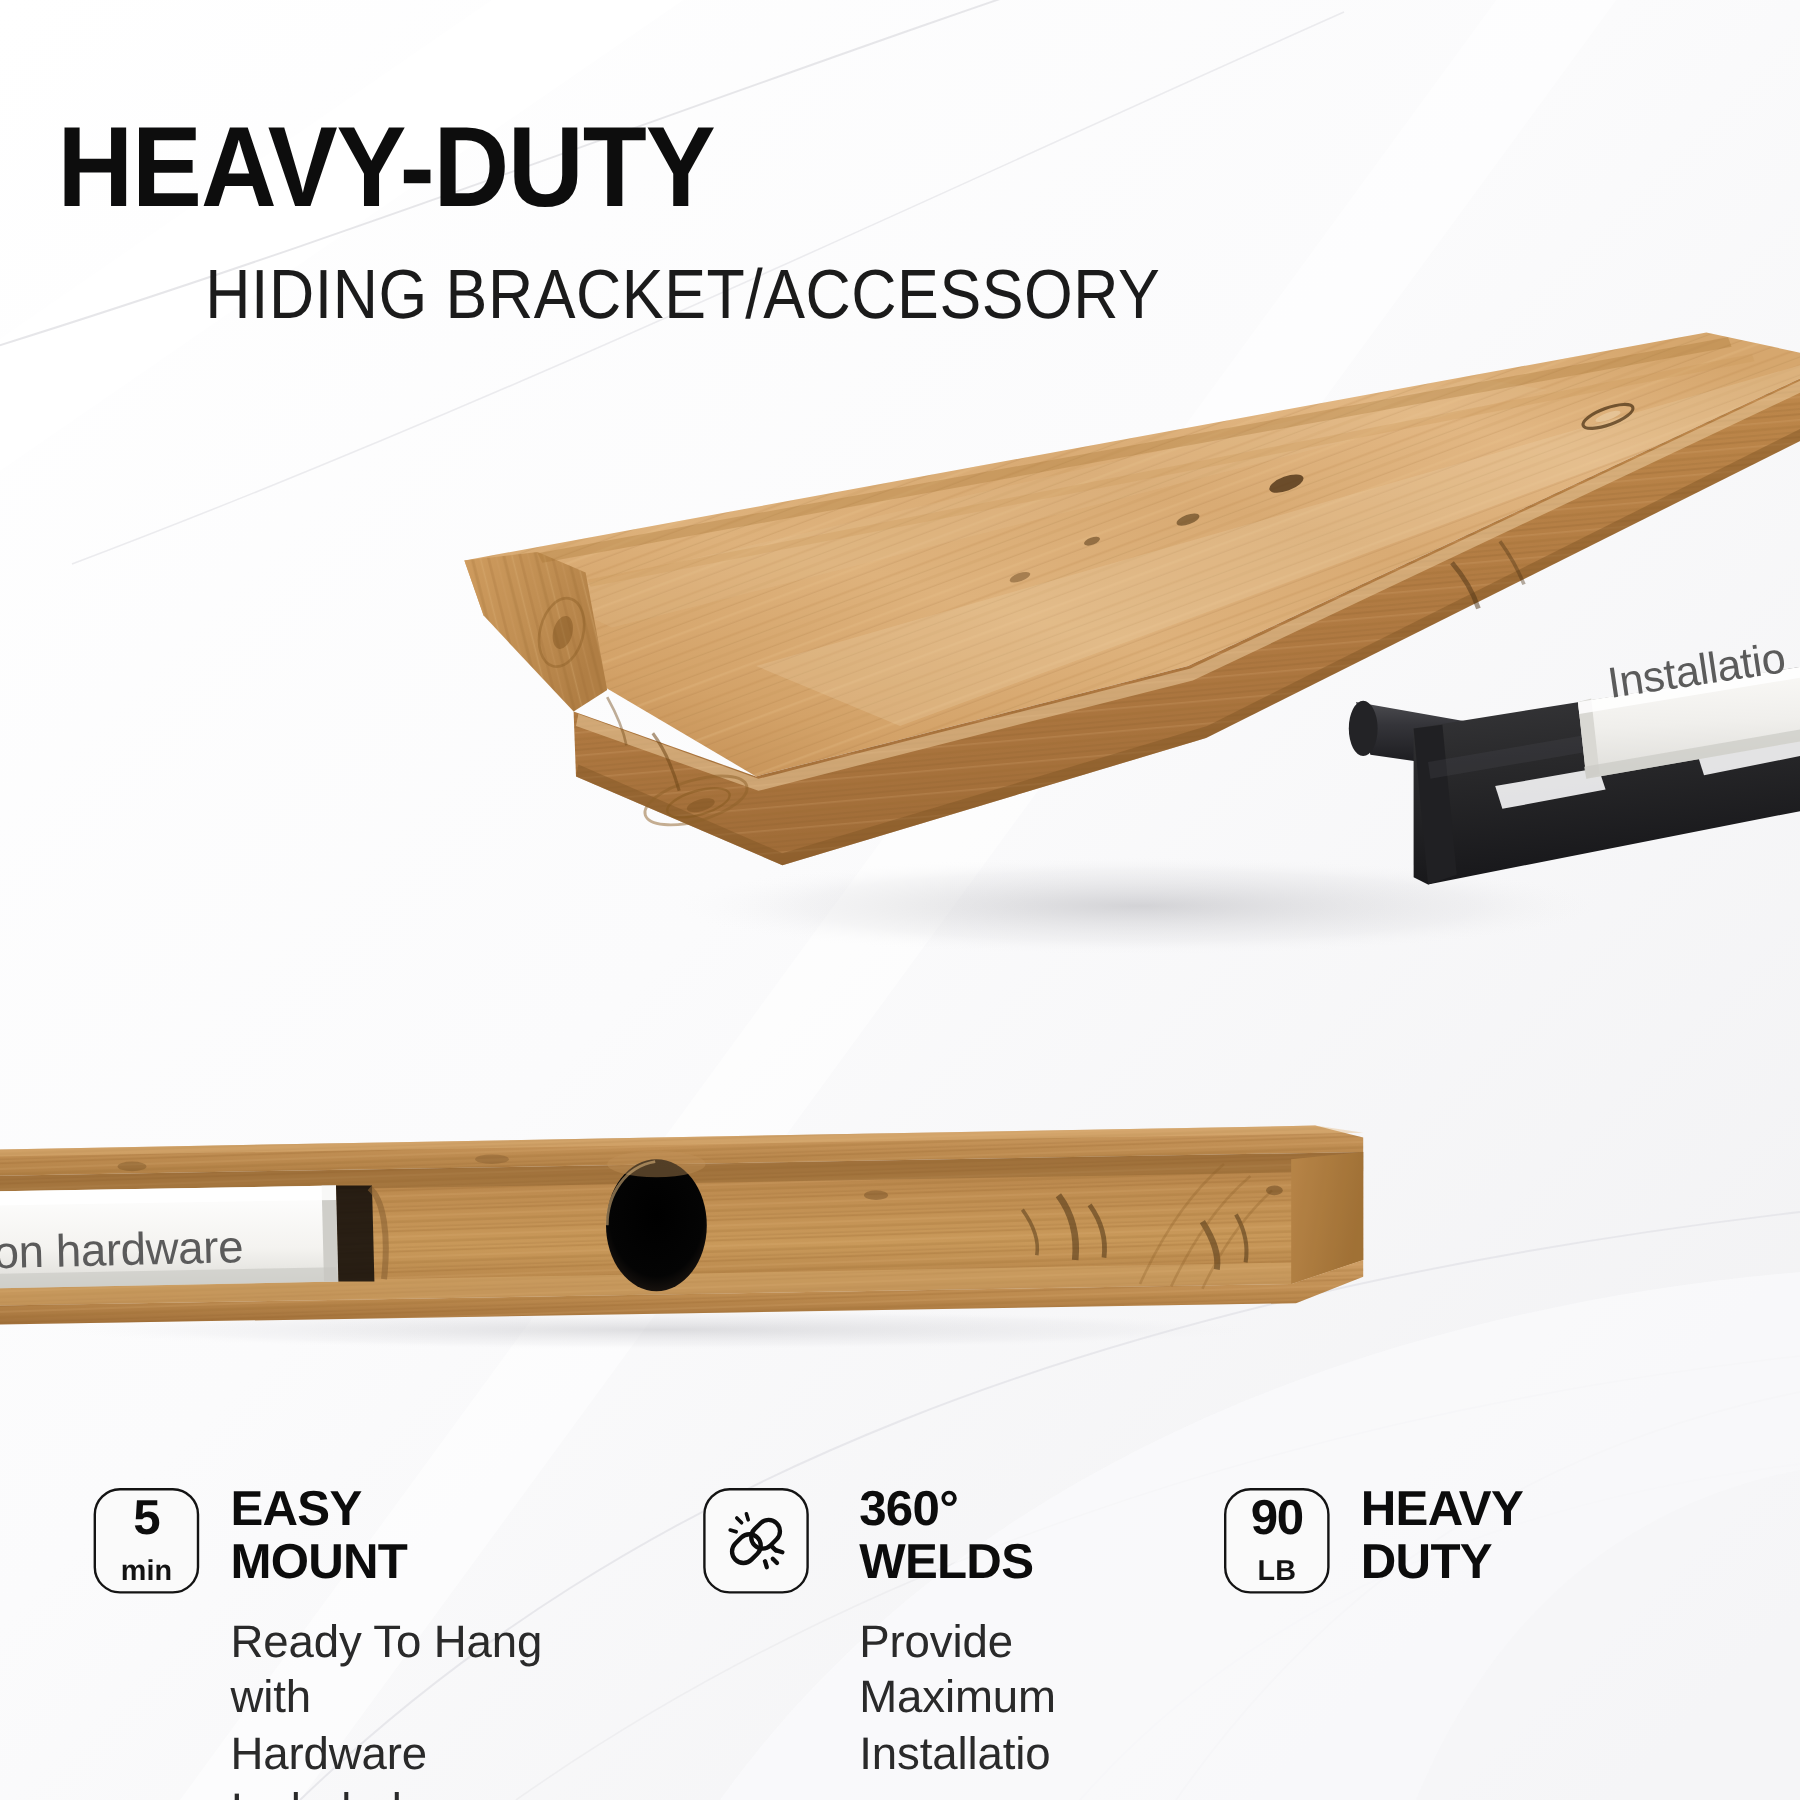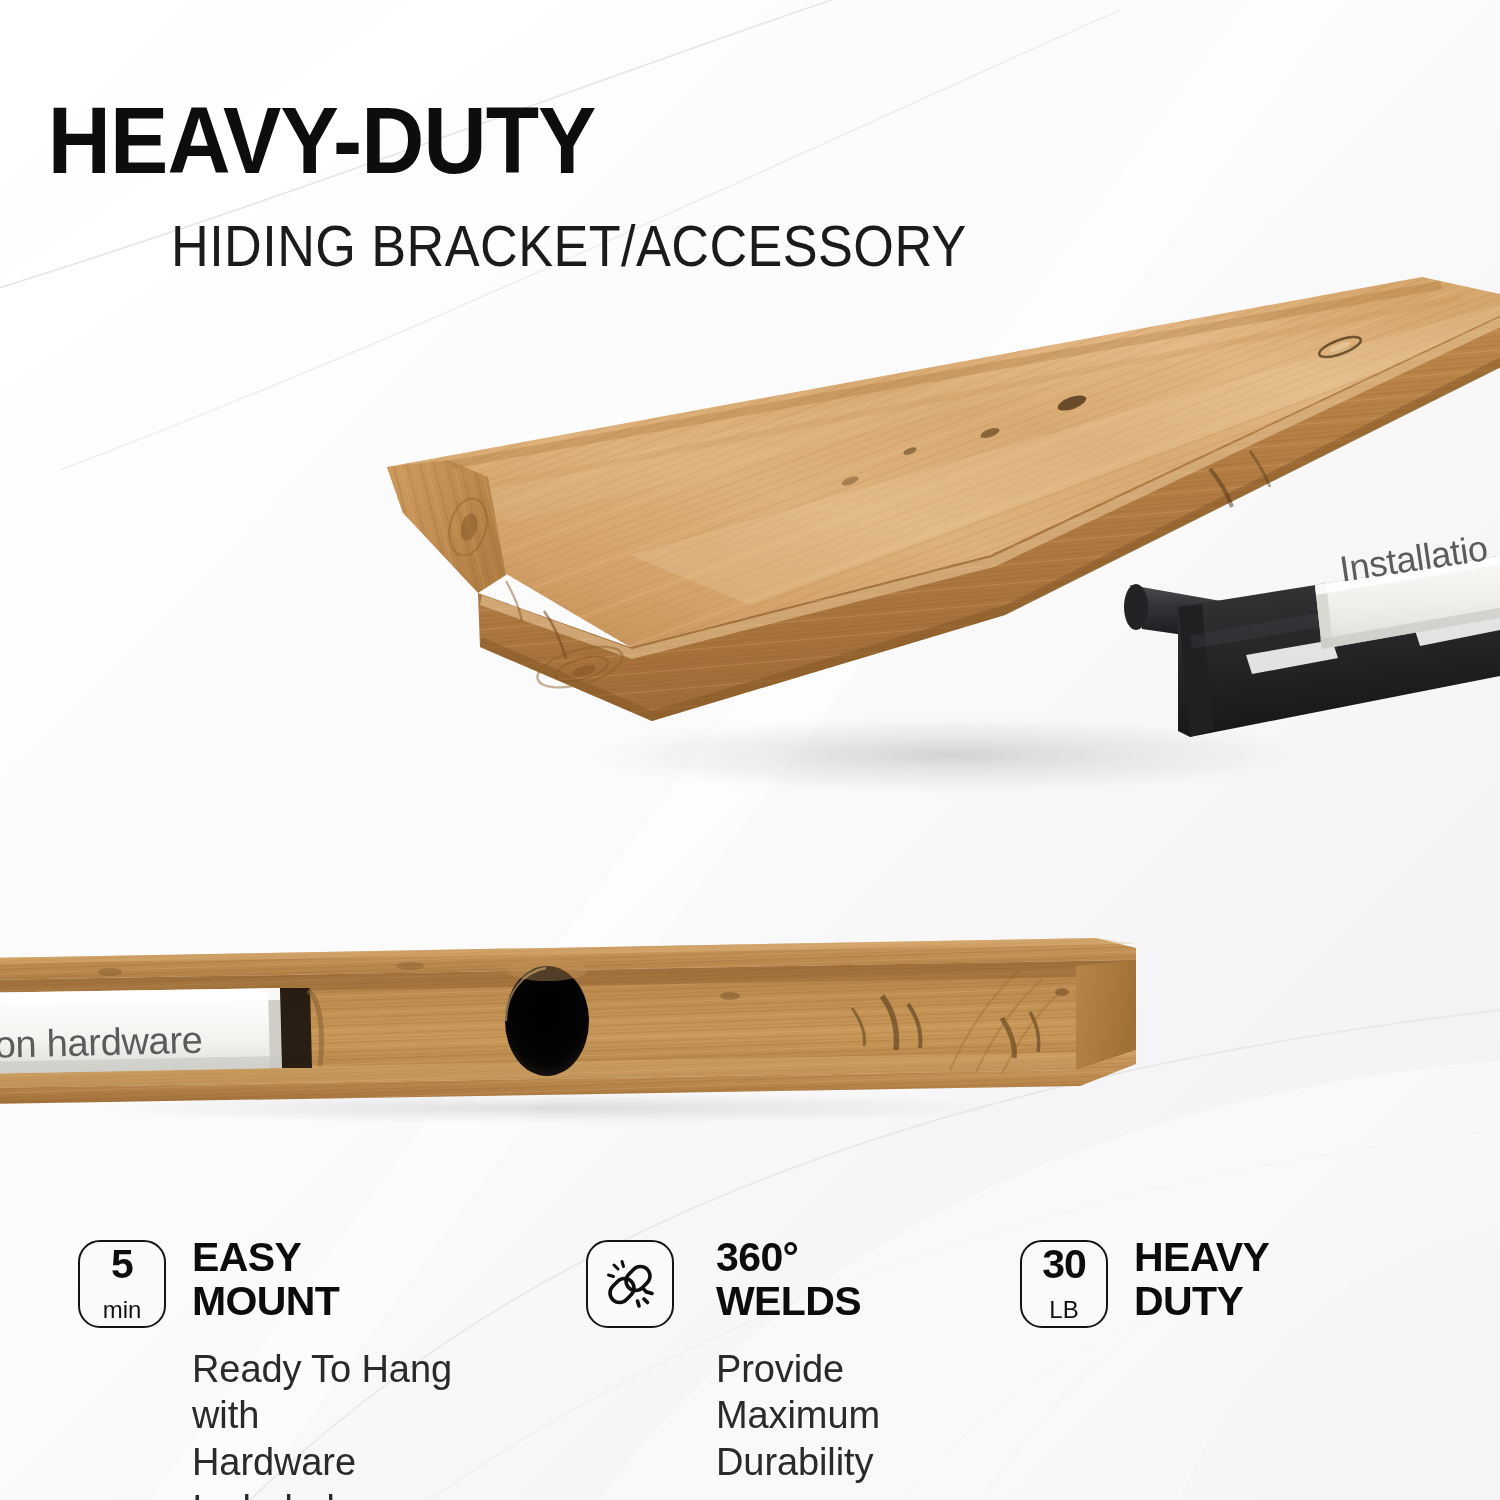--- a/index.html
+++ b/index.html
@@ -108,21 +108,21 @@
     flex-direction:column;
     align-items:center;
     justify-content:center;
     margin-top:4px;
   }
   .badge-icon .big {
     font-size:41px; font-weight:700; color:#0d0d0d; line-height:0.9;
     letter-spacing:-1px;
   }
   .badge-icon .small {
-    font-size:24px; font-weight:400; color:#131313; line-height:1.05;
+    font-size:24px; font-weight:700; color:#131313; line-height:1.05;
     margin-top:14px; letter-spacing:0px;
   }
   .badge-icon svg { display:block; }
 
   .feature-text { margin-left:26px; padding-top:0px; }
   .feature-title {
     font-family:"Liberation Sans", sans-serif;
     font-weight:700;
     font-size:41px;
     line-height:1.07;
@@ -454,27 +454,27 @@
           <path d="M44.5 36 L40.5 32"></path>
           <path d="M37 50 L35.5 45"></path>
           <path d="M50 37.5 L45 36"></path>
           <path d="M45.5 46.5 L42 43"></path>
         </svg>
       </div>
       <div class="feature-text">
         <div class="feature-title">360°
 WELDS</div>
         <div class="feature-desc">Provide Maximum
-Durability</div>
+Installatio</div>
       </div>
     </div>
 
     <div class="feature">
       <div class="badge-icon">
-        <span class="big">30</span>
+        <span class="big">90</span>
         <span class="small">LB</span>
       </div>
       <div class="feature-text">
         <div class="feature-title">HEAVY
 DUTY</div>
       </div>
     </div>
 
   </div>
 

